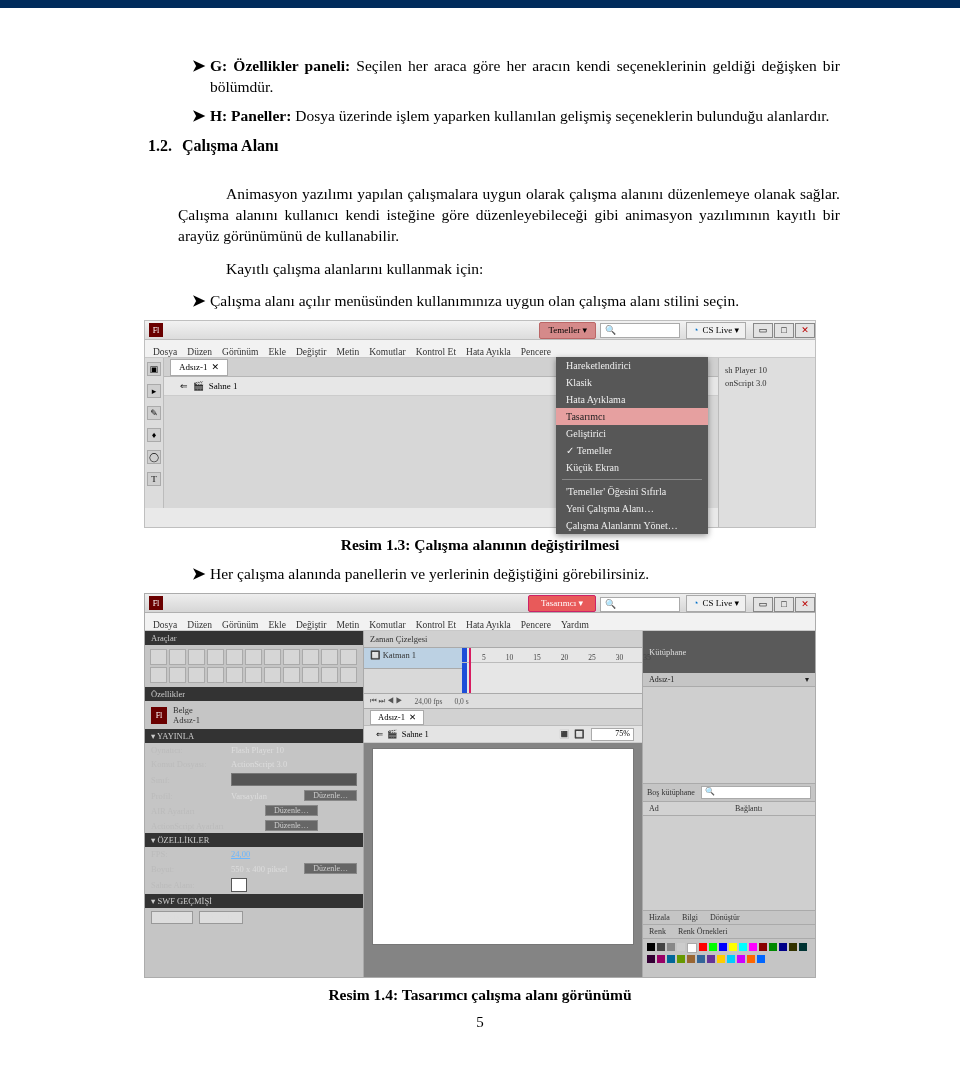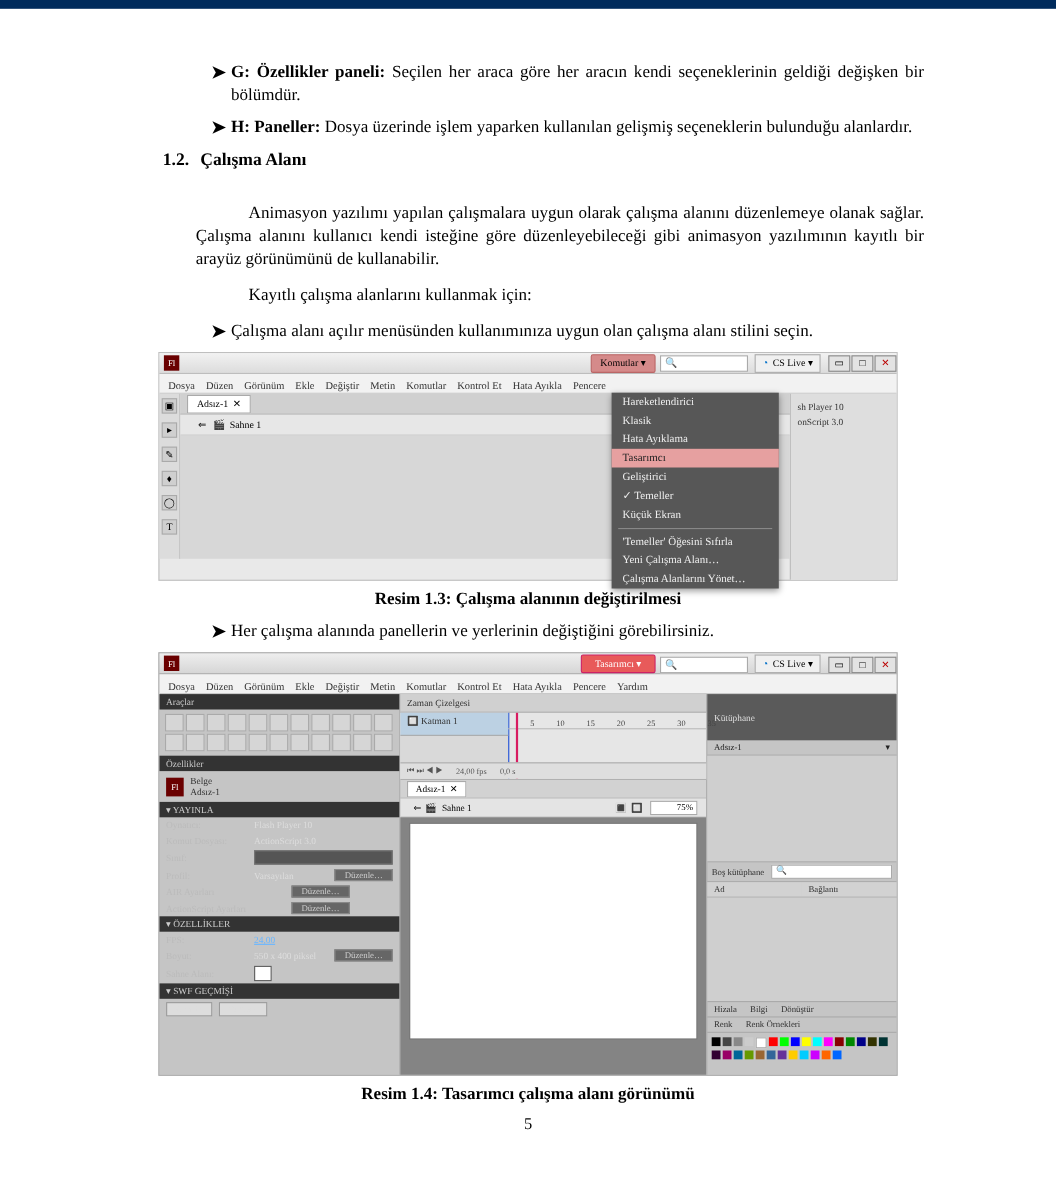--- a/index.html
+++ b/index.html
@@ -58,21 +58,21 @@
   .toolgrid .t{width:15px;height:14px;margin:1px;background:#d6d6d6;border:1px solid #aaa}
   .belge{display:flex;align-items:center;padding:4px 6px;color:#333;font-size:8.5px}
   .belge .fl{width:16px;height:17px;background:#6a0000;color:#fff;font-size:8px;display:flex;align-items:center;justify-content:center;margin-right:6px}
   .kv{display:flex;align-items:center;padding:2px 6px;color:#ccc;font-size:8.5px}
   .kv .k{width:80px;color:#bbb}
   .kv .v{color:#ddd;flex:1}
   .kv .btn{padding:0 8px;border:1px solid #888;background:#666;font-size:8px;margin-left:4px}
   .midcol{flex:1;display:flex;flex-direction:column}
   .tl-hdr{background:#d0d0d0;height:16px;font-size:8.5px;color:#333;display:flex;align-items:center;padding-left:6px;border-bottom:1px solid #aaa}
   .tl{height:60px;background:#e6e6e6;border-bottom:1px solid #aaa;position:relative}
-  .tl-left{position:absolute;left:0;top:0;width:98px;height:100%;background:#d9d9d9;border-right:1px solid #1d4ed8}
+  .tl-left{position:absolute;left:0;top:0;width:98px;height:100%;background:#d9d9d9;border-right:5px solid #1d4ed8}
   .tl-left .layer{height:16px;font-size:8.5px;color:#333;padding:2px 6px;background:#bcd1e3;border-bottom:1px solid #aaa}
   .tl-scale{position:absolute;left:98px;right:0;top:0;height:14px;font-size:7.5px;color:#444;border-bottom:1px solid #bbb;display:flex;align-items:flex-end}
   .tl-scale span{margin-left:20px}
   .playhead{position:absolute;left:105px;top:0;width:2px;height:100%;background:#d81b60}
   .tl-btm{position:absolute;left:0;right:0;bottom:0;height:14px;background:#dedede;border-top:1px solid #aaa;font-size:7.5px;color:#555;display:flex;align-items:center;padding-left:6px}
   .tl-btm span{margin-right:12px}
   .ctab{height:16px;background:#d2d2d2;font-size:8.5px;display:flex;align-items:center;padding-left:6px;border-bottom:1px solid #bbb}
   .ctab .tab2{padding:0 7px;height:13px;background:#fff;border:1px solid #aaa;display:flex;align-items:center;margin-right:4px}
   .csahne{height:16px;background:#e4e4e4;font-size:8.5px;display:flex;align-items:center;padding-left:12px;border-bottom:1px solid #ccc}
   .csahne .r{margin-left:auto;display:flex;align-items:center;margin-right:8px}
@@ -121,21 +121,21 @@
     <div class="chev">➤</div>
     <div class="txt">Çalışma alanı açılır menüsünden kullanımınıza uygun olan çalışma alanı stilini seçin.</div>
   </div>
 
   <div class="shot">
     <div class="s1-top">
       <div class="s1-top-left">
         <div class="fl-logo">Fl</div>
       </div>
       <div class="wss">
-        <span class="pill active">Komutlar  ▾</span>
+        <span class="pill active">Temeller  ▾</span>
         <span class="search">
             <span class="lupe">🔍</span>
           </span>
         <span class="cslive">
             <span style="color:#0070c9;margin-right:4px">◔</span>
             <span>CS Live  ▾</span>
           </span>
         <span class="winbtn">▭</span>
         <span class="winbtn">□</span>
         <span class="winbtn" style="color:#b00">✕</span>

